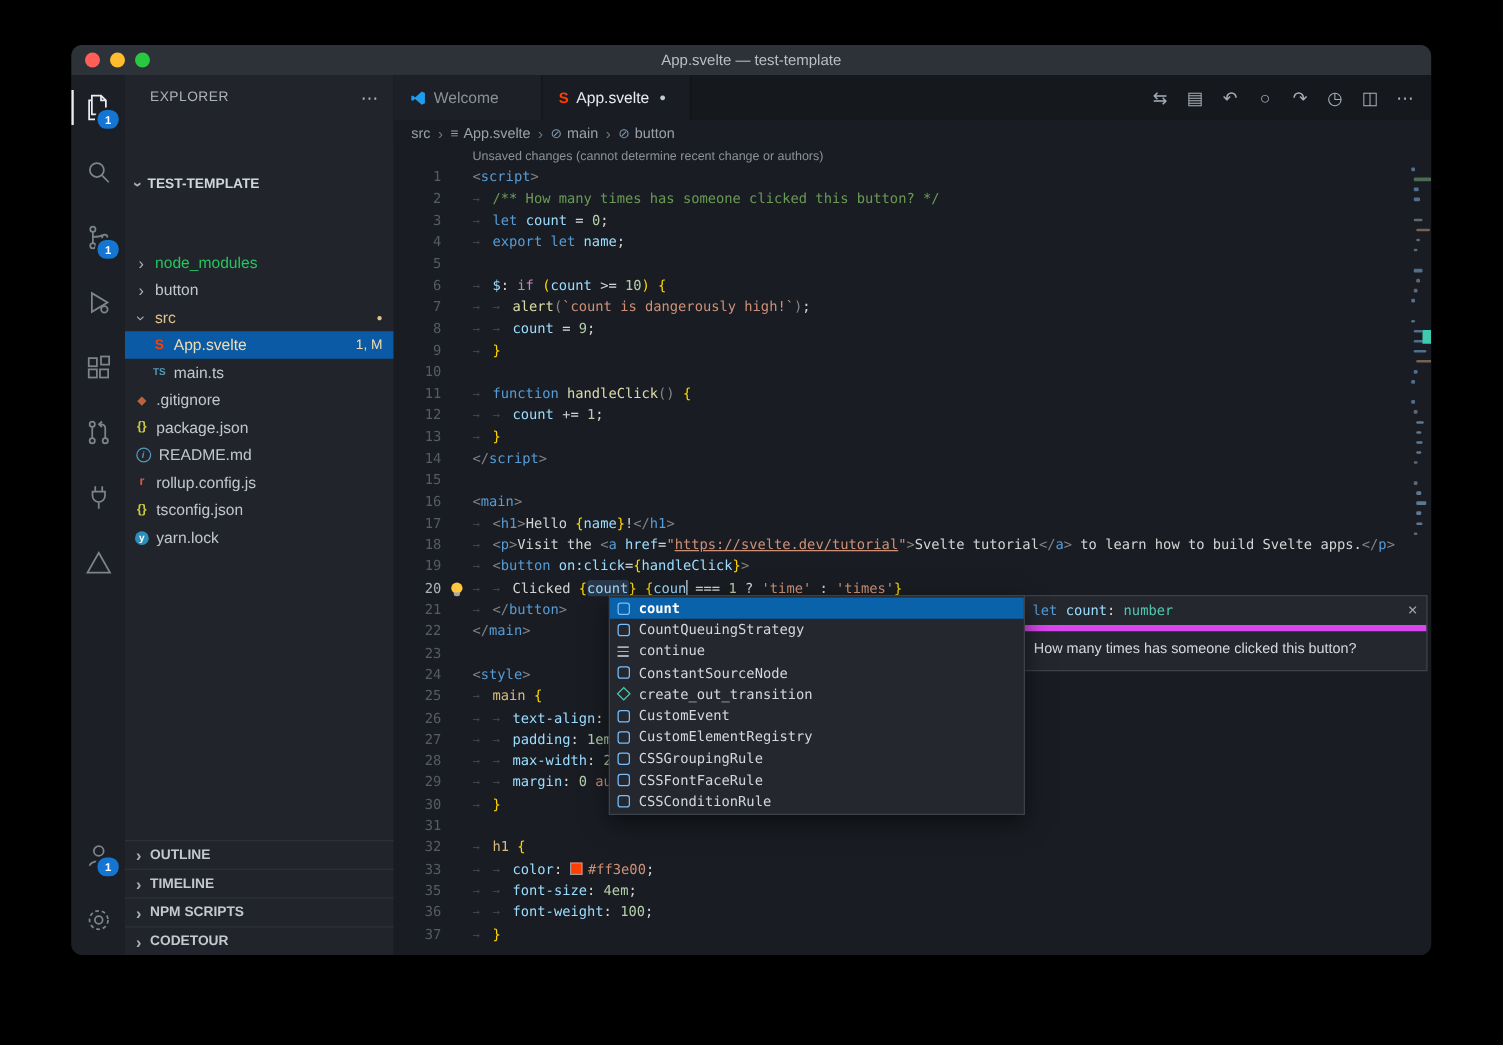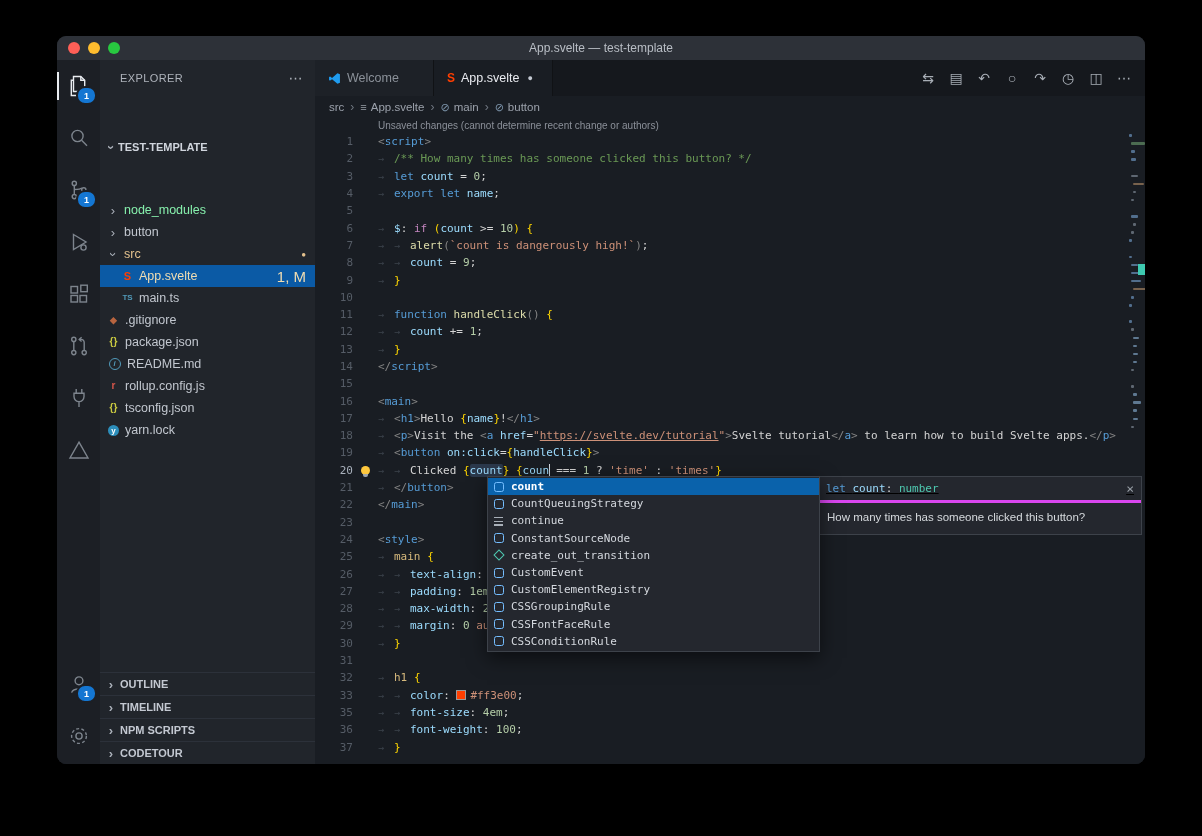--- a/index.html
+++ b/index.html
@@ -45,25 +45,25 @@
   .fi-svelte{color:#ff3e00;font-size:11px;}
   .fi-ts{color:#519aba;font-size:8px;}
   .fi-git{color:#b8643f;font-size:9px;}
   .fi-json{color:#cbcb41;font-size:10px;}
   .fi-md{color:#519aba;border:1px solid #519aba;border-radius:50%;width:10px;height:10px;line-height:10px;
          font-size:7.5px;text-align:center;margin:0 2.5px;font-style:italic;flex:none;}
   .fi-rollup{color:#d6564a;font-size:10px;}
   .fi-yarn{background:#2c8ebb;color:#fff;border-radius:50%;width:11px;height:11px;line-height:11px;
            font-size:8px;text-align:center;margin:0 2px;flex:none;}
   .flabel{white-space:nowrap;overflow:hidden;text-overflow:ellipsis;}
-  .flabel.dim{color:#86efac;}
+  .flabel.dim{color:#22c55e;}
   .flabel.mod{color:#e2c08d;}
   .trow.selected .flabel.mod{color:#f0ddb2;}
   .fspace{flex:1;}
-  .fbadge{color:#e2c08d;font-size:15px;}
+  .fbadge{color:#e2c08d;font-size:11px;}
   .trow.selected .fbadge{color:#f0ddb2;}
   .fdot{color:#e2c08d;font-size:8px;}
   .sb-bottom{margin-top:auto;}
   .sbsec{height:22px;display:flex;align-items:center;font-weight:700;font-size:11px;color:#c3c8d1;
          border-top:1px solid #2c313a;padding-left:4px;cursor:pointer;gap:2px;}
   
   .editor{flex:1;display:flex;flex-direction:column;background:#191d23;min-width:0;}
   .tabbar{height:36px;flex:none;background:#15181d;display:flex;align-items:stretch;justify-content:space-between;}
   .tabs{display:flex;}
   .tab{display:flex;align-items:center;gap:6px;padding:0 13px;background:#1d2127;color:#8b9199;
@@ -113,21 +113,21 @@
   .srow.on{background:#0a62ab;color:#fff;font-weight:700;}
   .sk{width:12px;height:12px;flex:none;position:relative;}
   .sk-variable::before{content:"";position:absolute;inset:1px;border:1.3px solid #75beff;border-radius:2.5px;}
   .sk-keyword::before{content:"";position:absolute;left:1px;right:2px;top:2px;height:9px;
       background:repeating-linear-gradient(to bottom,#a8afb8 0 1.4px,transparent 1.4px 3.6px);}
   .sk-function::before{content:"";position:absolute;inset:2px;border:1.3px solid #4ec9b0;transform:rotate(45deg);}
   .slabel{white-space:nowrap;font-size:11px;}
   
   .docs{position:absolute;left:503px;top:358px;width:322px;background:#24272e;border:1px solid #3d424a;z-index:5;}
   .docs-head{display:flex;align-items:flex-start;justify-content:space-between;padding:5px 7px;
-             border-bottom:3px solid #d946ef;font-size:11px;text-decoration:underline;}
+             border-bottom:5px solid #d946ef;font-size:11px;}
   .docs-close{color:#9aa0a8;cursor:pointer;font-size:13px;line-height:1;}
   .docs-body{padding:8px 8px 11px;font-family:"Liberation Sans",sans-serif;font-size:11.5px;color:#d6dade;}
   
   .minimap{position:absolute;right:0;top:0;bottom:0;width:17px;cursor:pointer;}
   .mml{position:absolute;height:2.5px;border-radius:1px;opacity:.85;}
   .ruler{position:absolute;right:0;top:146px;width:7px;height:11px;background:#3ec9b0;z-index:7;}
 </style>
 </head>
 <body>
 

